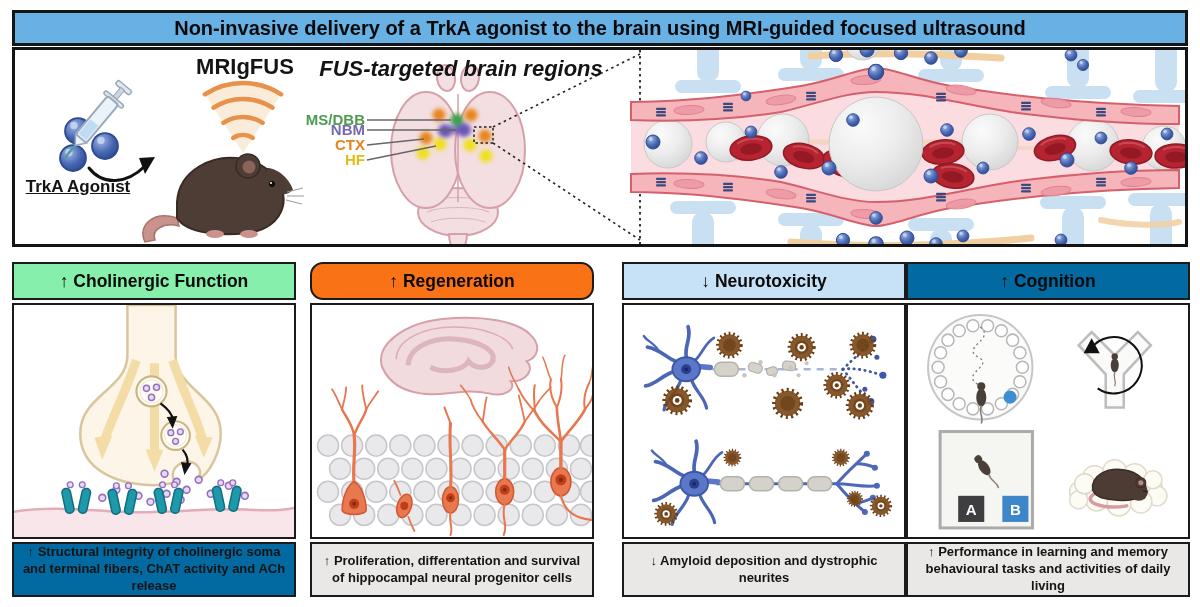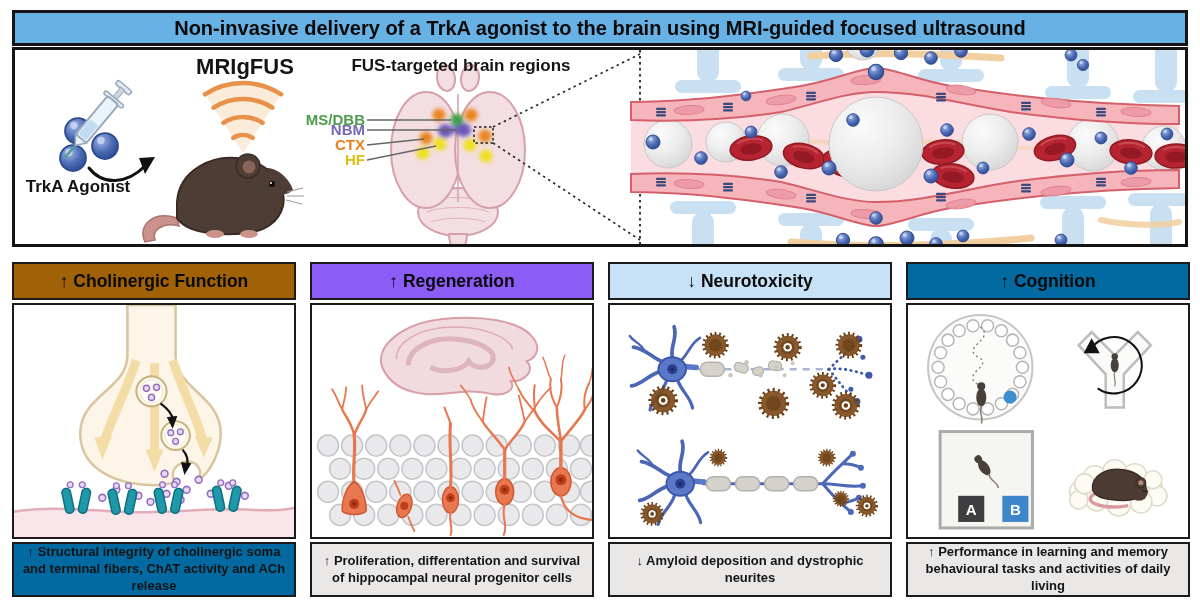--- a/index.html
+++ b/index.html
@@ -6,22 +6,22 @@
   body { font-family:"Liberation Sans", sans-serif; background:#fff; }
   .page { position:relative; width:1200px; height:607px; background:#fff; overflow:hidden; }
   .title-bar { position:absolute; left:12px; top:10px; width:1176px; height:36px;
     border:3px solid #141414; display:flex; align-items:center; justify-content:center;
     font-size:20px; font-weight:bold; color:#0a0a0a; }
   .top-box { position:absolute; left:12px; top:47px; width:1176px; height:200px;
     border:3px solid #141414; background:#fff; }
   .top-svg { position:absolute; left:0; top:0; width:1170px; height:194px; }
   .olabel { position:absolute; font-weight:bold; color:#141414; text-align:center; }
   .mrigfus { left:168px; top:4px; width:124px; font-size:22px; }
-  .trka { left:8px; top:126px; width:110px; font-size:17px; line-height:1.25; }
-  .fus-title { left:296px; top:6px; width:300px; font-size:17px; }
+  .trka { left:8px; top:126px; width:110px; font-size:17px; line-height:1.25;text-decoration:underline; }
+  .fus-title { left:296px; top:6px; width:300px; font-size:22px; font-style:italic; }
   .panel { position:absolute; top:262px; width:284px; height:335px; }
   .p-head { position:absolute; left:0; top:0; width:100%; height:38px;
     border:2.5px solid #1b1b1b; display:flex; align-items:center; justify-content:center;
     font-size:17.5px; font-weight:bold; color:#0a0a0a; }
   .p-body { position:absolute; left:0; top:41px; width:100%; height:236px;
     border:2.5px solid #1b1b1b; background:#fff; }
   .p-body svg { width:100%; height:100%; display:block; }
   .p-cap { position:absolute; left:0; top:280px; width:100%; height:55px;
     border:2.5px solid #1b1b1b; display:flex; align-items:center; justify-content:center;
     font-size:13px; font-weight:600; color:#141414; text-align:center; line-height:1.3; padding:3px 6px; }
@@ -280,21 +280,21 @@
           <use href="#agonist" transform="translate(245,168) scale(0.9)"></use>
         </g>
       </g>
     </svg>
     <div class="olabel mrigfus">MRIgFUS</div>
     <div class="olabel trka">TrkA Agonist</div>
     <div class="olabel fus-title">FUS-targeted brain regions</div>
   </div>
 
   <div class="panel" style="left:12px">
-    <div class="p-head" style="background-color: #a16207;">
+    <div class="p-head" style="background-color: #86efac;">
       <span>↑ Cholinergic Function</span>
     </div>
     <div class="p-body">
       <svg viewBox="0 0 279 231" preserveAspectRatio="none">
         <defs>
           <g id="pdot">
               <circle r="3.4" fill="#E9D9F6" stroke="#936FBE" stroke-width="1.6"></circle>
             </g>
           <g id="vesicle">
               <circle r="15" fill="#FFFDF4" stroke="#C9B584" stroke-width="2.2"></circle>
@@ -351,21 +351,21 @@
             <use href="#receptor" transform="translate(212,204)"></use>
         </g>
       </svg>
     </div>
     <div class="p-cap" style="background-color: #0369a1;">
       <span>↑ Structural integrity of cholinergic soma and terminal fibers, ChAT activity and ACh release</span>
     </div>
   </div>
 
   <div class="panel" style="left:310px">
-    <div class="p-head" style="background-color: #8b5cf6;">
+    <div class="p-head" style="background-color: #f97316; border-radius: 13px;">
       <span>↑ Regeneration</span>
     </div>
     <div class="p-body">
       <svg viewBox="0 0 279 231" preserveAspectRatio="none">
         <g>
           <path d="M70,62 C62,40 92,18 130,14 C170,10 205,16 218,30 C228,40 226,52 214,56 C222,64 214,76 198,76 C204,84 192,92 176,88 C150,82 130,92 108,88 C88,85 76,76 70,62 Z" fill="#F1DBDE" stroke="#D79FA8" stroke-width="2"></path>
           <path d="M84,54 C84,34 112,22 142,22 C172,22 196,32 200,44" fill="none" stroke="#D79FA8" stroke-width="1.5" opacity="0.8"></path>
           <path d="M96,60 C96,42 120,32 144,34 C168,36 184,46 180,56 C176,64 162,64 156,56 C150,66 130,68 118,62" fill="none" stroke="#C98F9A" stroke-width="5" opacity="0.5"></path>
         </g>
         <g fill="#E9E9EB" stroke="#C6C6CA" stroke-width="1.5">
@@ -454,21 +454,21 @@
           <path d="M206,84 C202,76 198,70 196,62 M238,74 C234,66 234,60 230,52 M248,74 C250,66 248,58 252,50 M276,78 C280,70 278,62 282,54" stroke-width="1.5"></path>
           <path d="M248,190 C252,206 262,212 278,214" stroke-width="2.2"></path>
         </g>
       </svg>
     </div>
     <div class="p-cap" style="background-color: rgb(234, 231, 231);">
       <span>↑ Proliferation, differentation and survival of hippocampal neural progenitor cells</span>
     </div>
   </div>
 
-  <div class="panel" style="left:608px">
+  <div class="panel" style="left:622px">
     <div class="p-head" style="background-color: rgb(199, 226, 247);">
       <span>↓ Neurotoxicity</span>
     </div>
     <div class="p-body">
       <svg viewBox="0 0 279 231" preserveAspectRatio="none">
         <defs>
           <g id="nsoma">
             <g stroke="#4C66B6" fill="none" stroke-linecap="round">
               <path d="M0,-14 C-2,-26 6,-34 2,-46" stroke-width="4"></path>
               <path d="M-10,-8 C-22,-12 -28,-22 -42,-24" stroke-width="4"></path>

